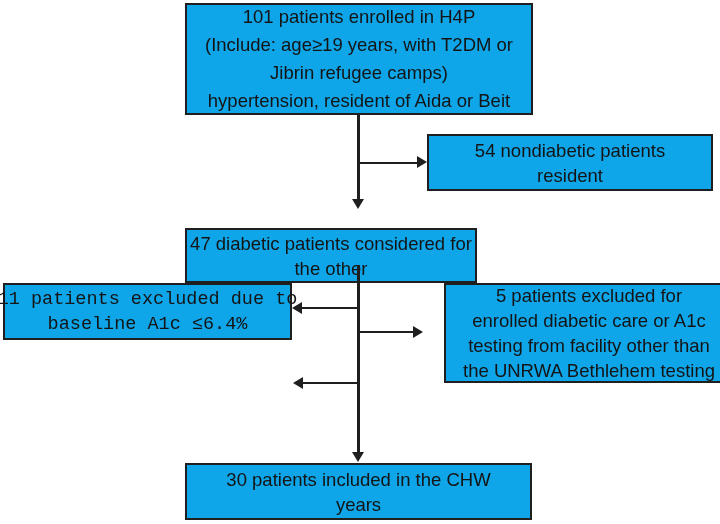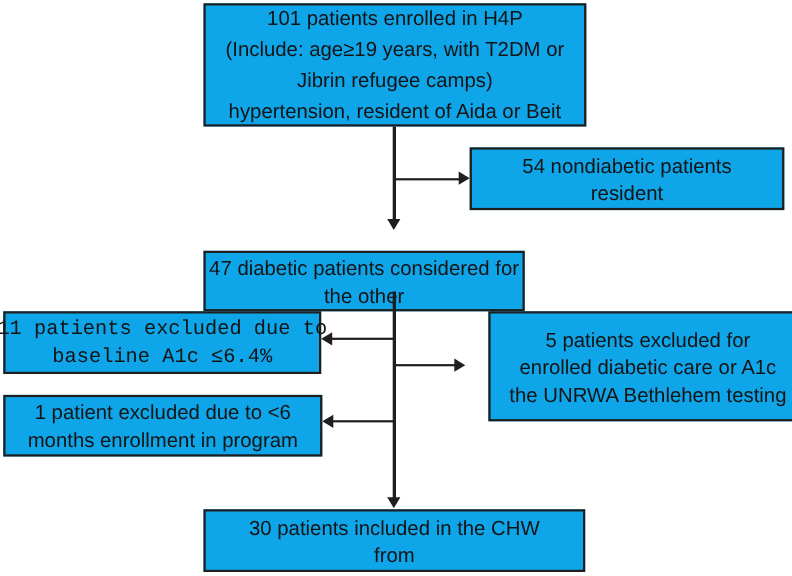--- a/index.html
+++ b/index.html
@@ -77,34 +77,31 @@
   <div class="node" id="node-considered">
     <div class="line-text">47 diabetic patients considered for</div>
     <div class="line-text">the other</div>
   </div>
 
   <div class="node" id="node-a1c">
     <div class="line-text">11 patients excluded due to</div>
     <div class="line-text">baseline A1c ≤6.4%</div>
   </div>
 
-  <div class="node" id="node-enrollment">
-    <div class="line-text">1 patient excluded due to &lt;6</div>
-    <div class="line-text">months enrollment in program</div>
-  </div>
 
   <div class="node" id="node-facility">
     <div class="line-text">5 patients excluded for</div>
     <div class="line-text">enrolled diabetic care or A1c</div>
+    <div class="line-text">testing from facility other than</div>
     <div class="line-text">the UNRWA Bethlehem testing</div>
   </div>
 
   <div class="node" id="node-chw">
     <div class="line-text">30 patients included in the CHW</div>
-    <div class="line-text">from</div>
+    <div class="line-text">years</div>
   </div>
 
   <div class="edge" id="edge-v1"></div>
   <div class="arr arr-down" id="arr-v1"></div>
 
   <div class="edge" id="edge-h1"></div>
   <div class="arr arr-right" id="arr-h1"></div>
 
   <div class="edge" id="edge-v2"></div>
   <div class="arr arr-down" id="arr-v2"></div>

